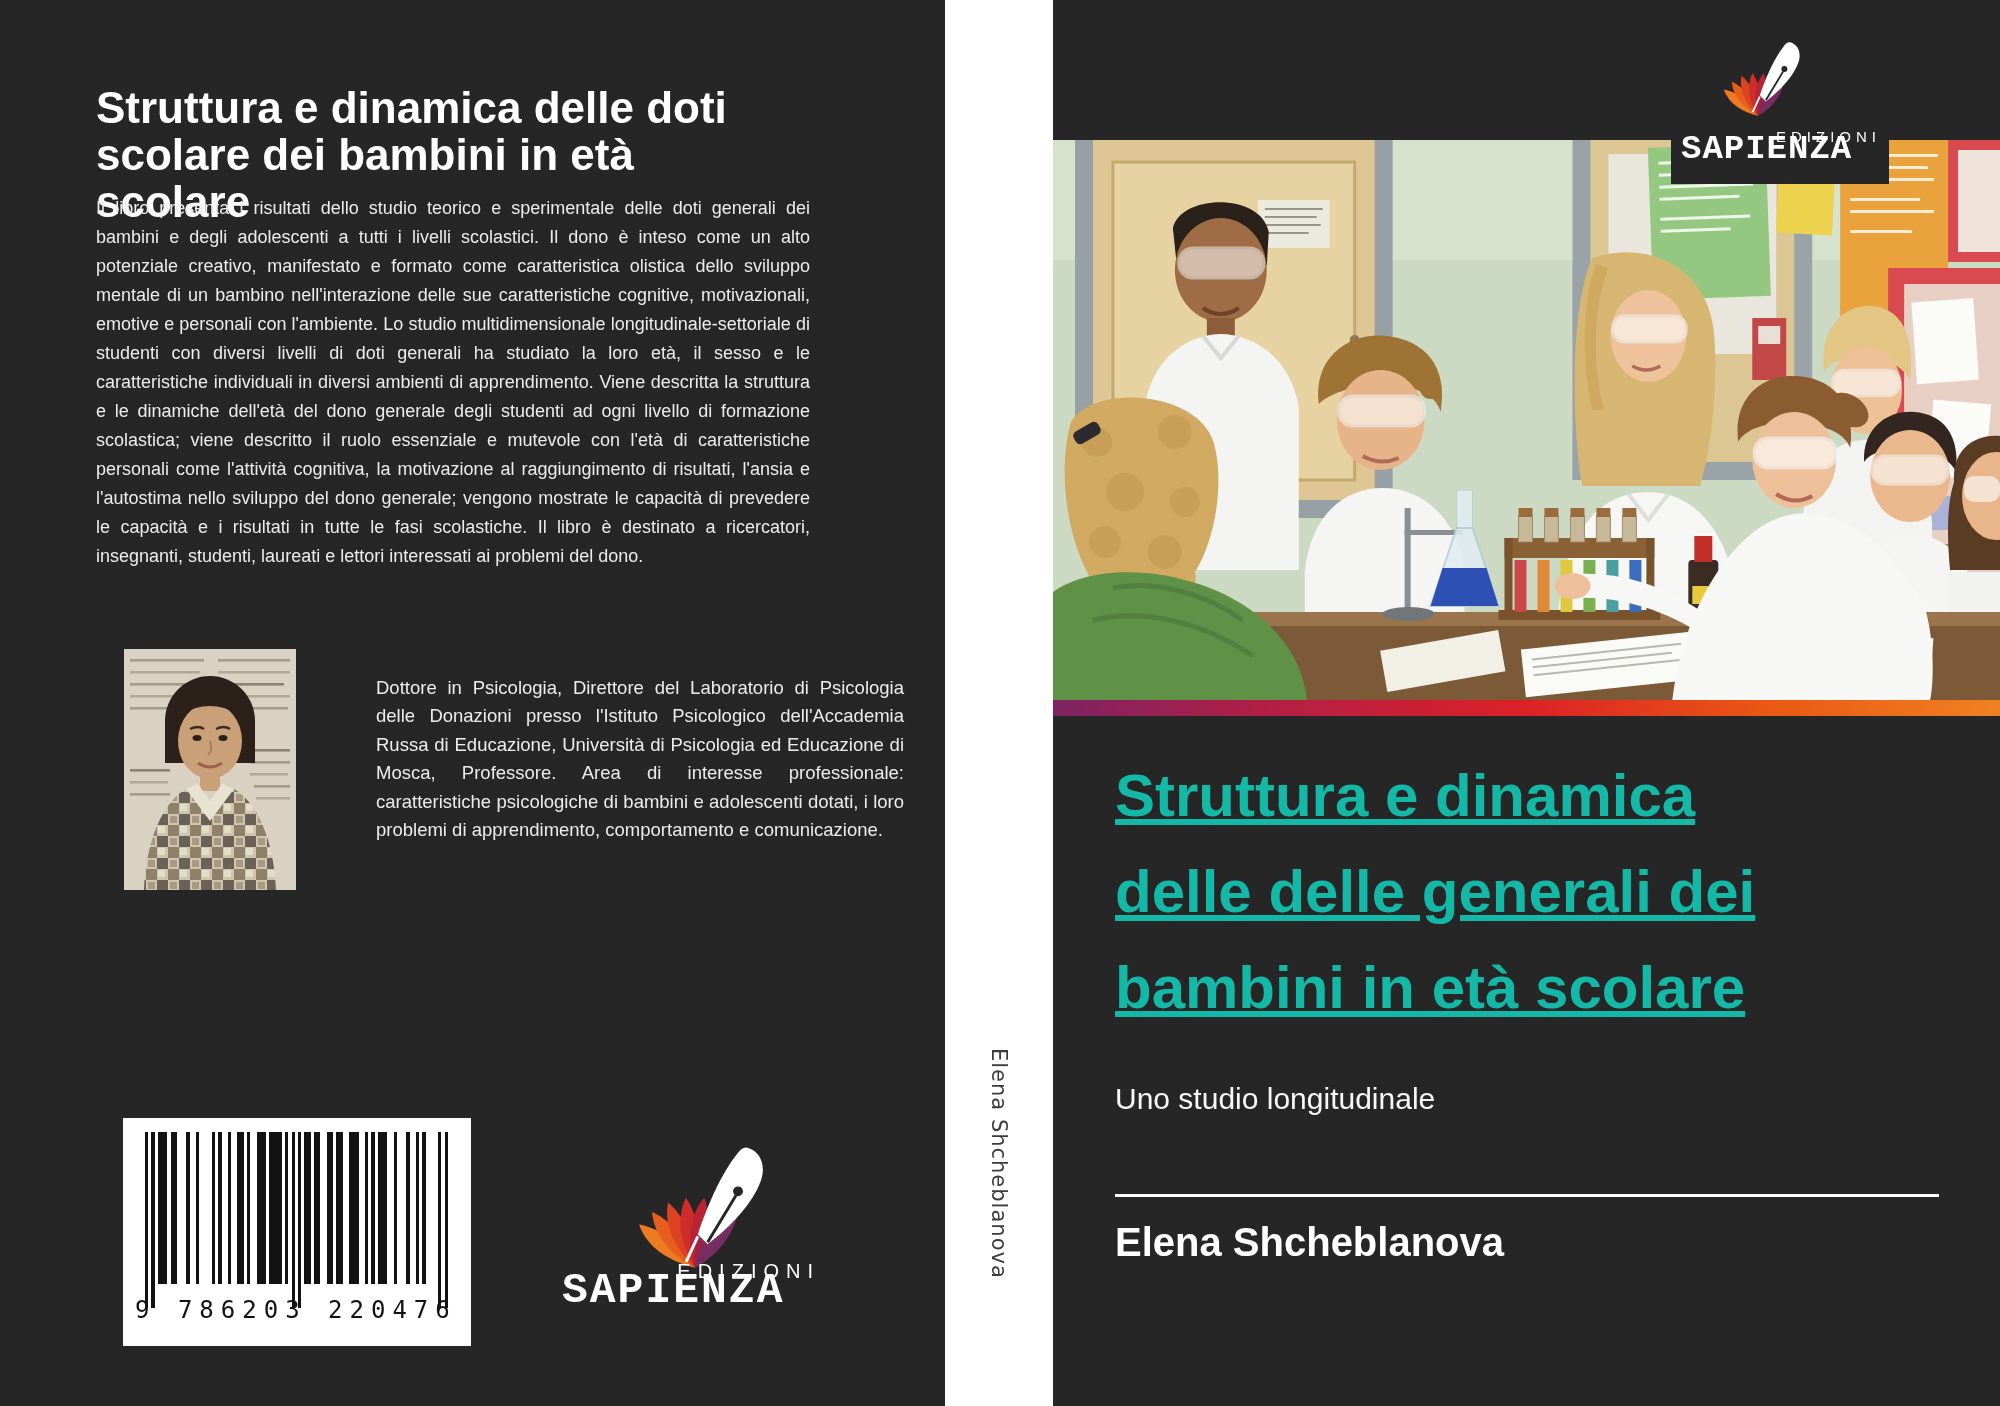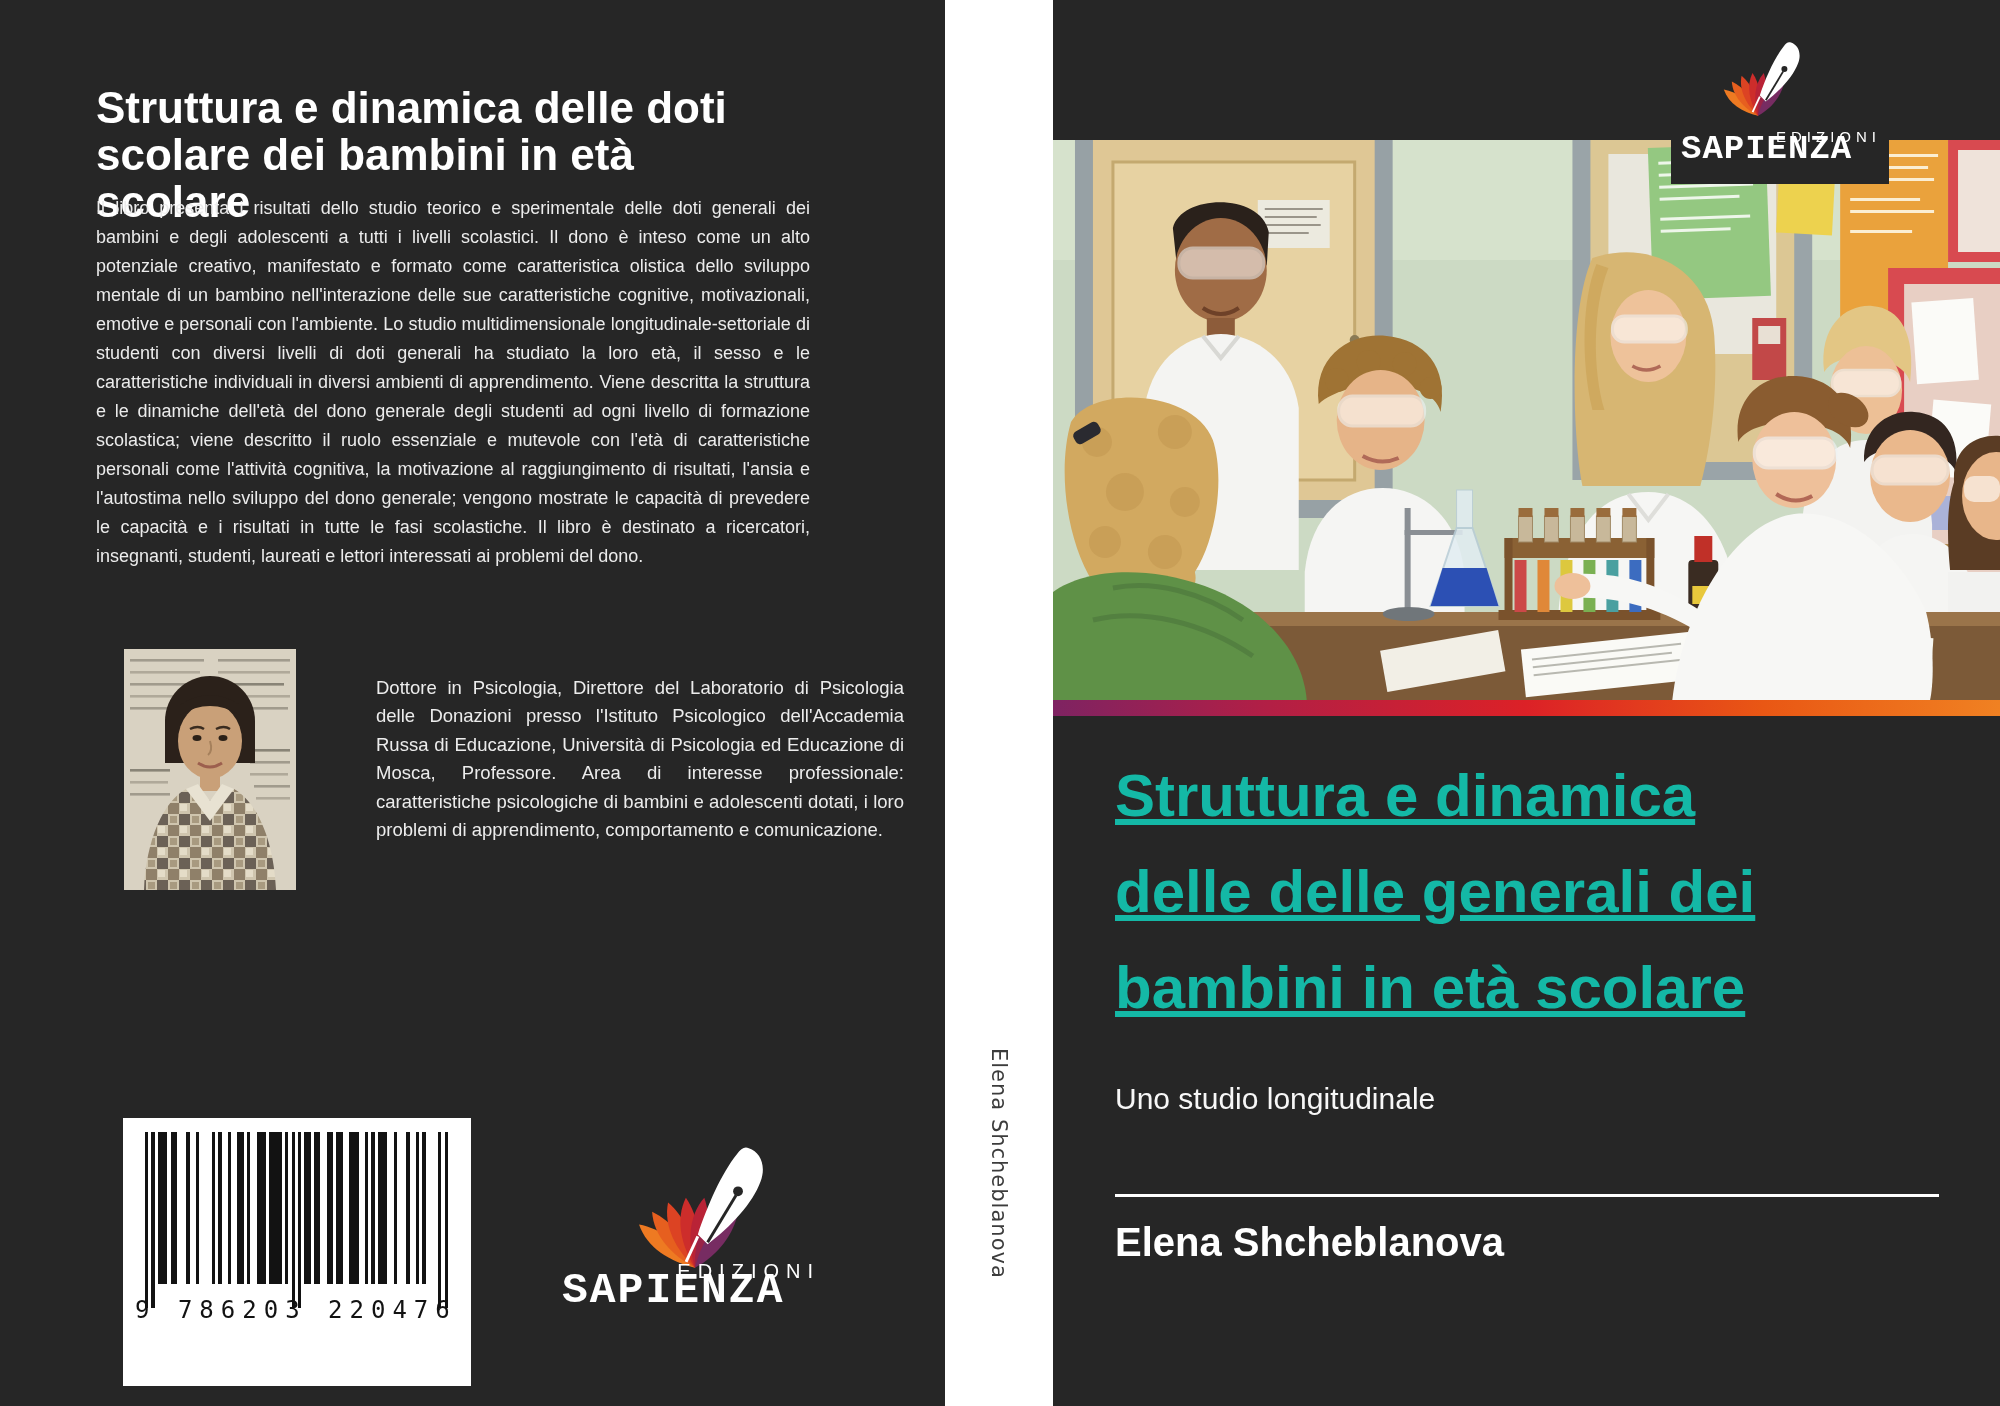--- a/index.html
+++ b/index.html
@@ -17,21 +17,21 @@
   .back-desc {
     position:absolute; left:96px; top:176px; width:714px;
     font-size:18px; line-height:29px; text-align:justify; color:#ececec;
   }
   .bio-photo { position:absolute; left:124px; top:649px; width:172px; height:241px; }
   .bio-text {
     position:absolute; left:330px; top:655px; width:528px;
     font-size:18.5px; line-height:28.5px; text-align:justify; color:#ececec;margin-left:46px;
   }
   
-  .barcode-box { position:absolute; left:123px; top:1118px; width:348px; height:268px; background:#ffffff; }
+  .barcode-box { position:absolute; left:123px; top:1118px; width:348px; height:228px; background:#ffffff; }
   .barcode-bars { position:absolute; left:22px; top:14px; display:flex; align-items:flex-start; }
   .bc-m { width:3.2px; height:152px; }
   .bc-m.bar { background:#121212; }
   .bc-m.bar.guard { height:176px; }
   .barcode-digits {
     position:absolute; left:12px; top:178px; width:324px;
     color:#121212; font-family:"DejaVu Sans Mono",monospace;
     font-size:24px; letter-spacing:7px; white-space:pre;
   }
   

